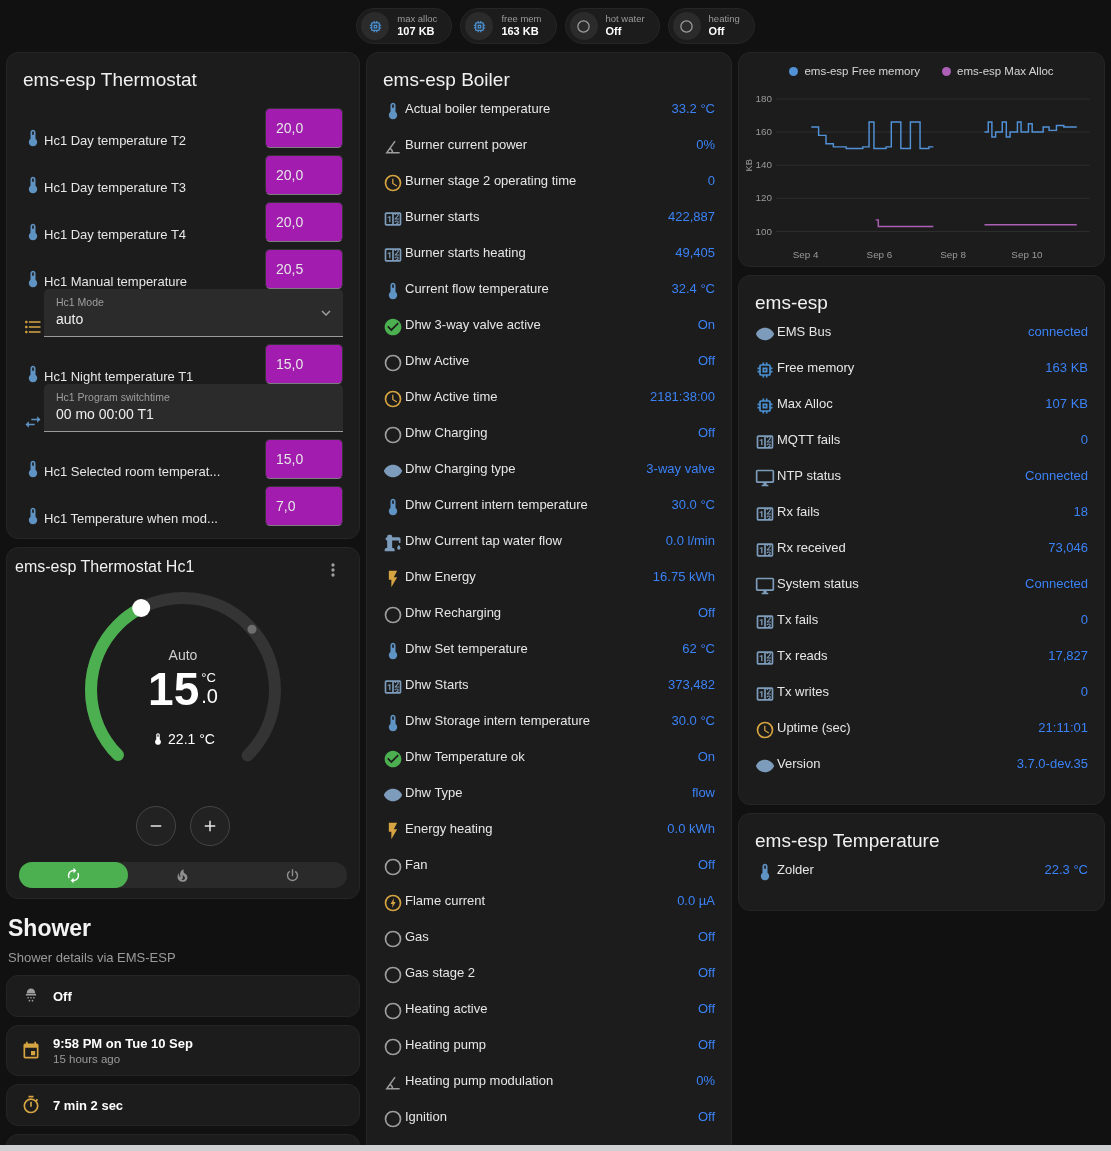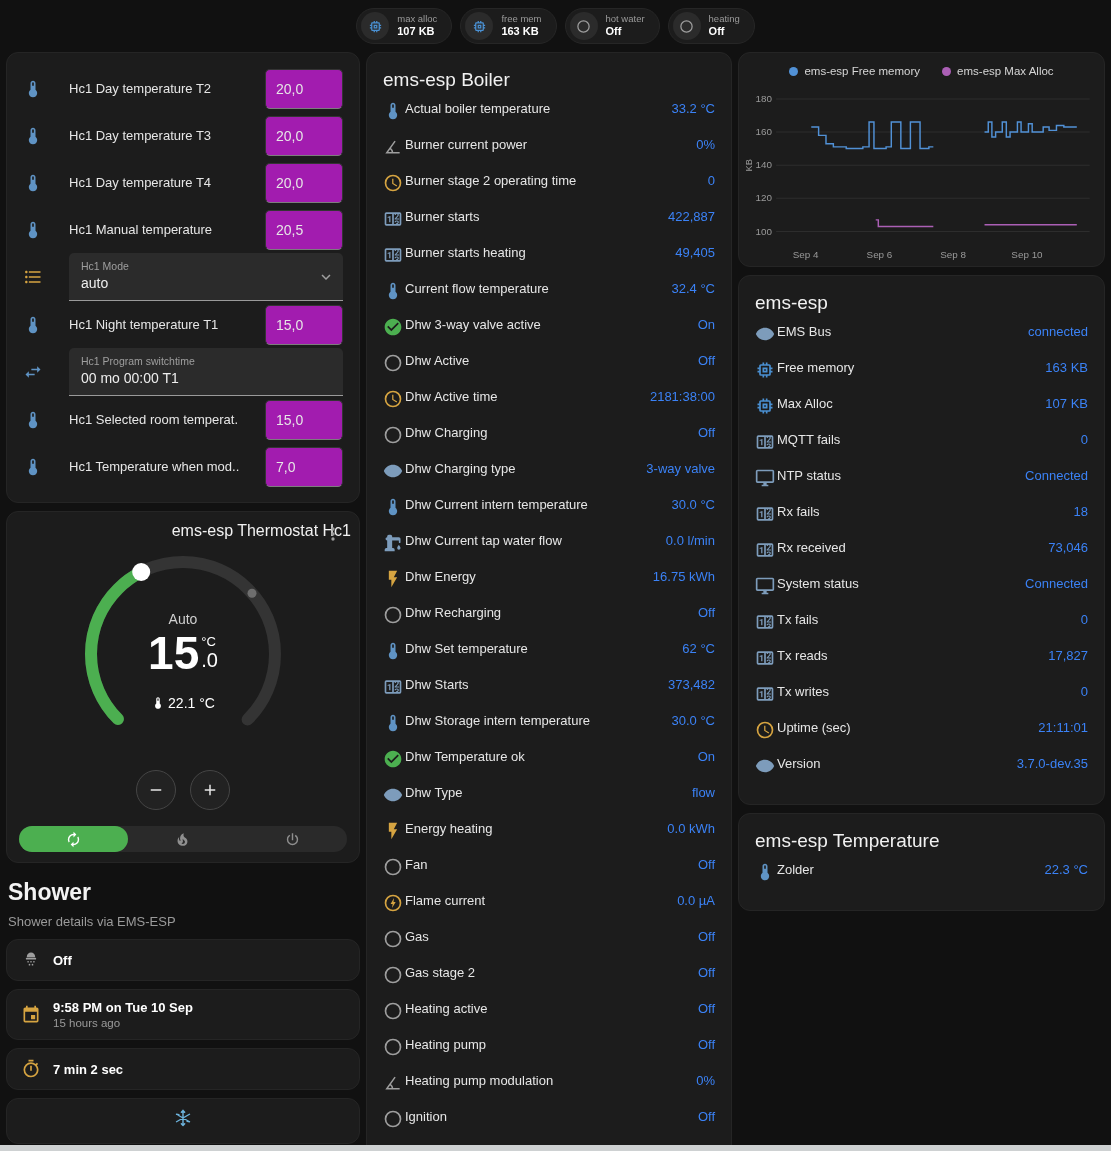--- a/index.html
+++ b/index.html
@@ -23,38 +23,38 @@
   .badge-value{font-size:11px;font-weight:bold;color:#fff}
 
   
   .cols{display:flex;gap:6px;padding:6px 6px 0;align-items:flex-start}
   .col{display:flex;flex-direction:column;gap:8px}
   .col-left{width:354px}.col-mid{width:366px}.col-right{width:367px}
   .card{background:#1c1c1c;border:1px solid #252525;border-radius:12px;padding:12px 16px;width:100%}
   .card-title{font-size:19px;font-weight:500;color:#f1f1f1;margin:4px 0 10px}
 
   
-  .trow{display:flex;align-items:center;min-height:47px;gap:26px}
+  .trow{display:flex;align-items:flex-end;min-height:47px;gap:1px}
   .tlabel{font-size:13px;flex:1;white-space:nowrap;overflow:hidden}
   .numbox{width:78px;height:40px;background:#a21caf;border:1px solid #343434;border-bottom:1px solid #7d7d7d;
           border-radius:5px;display:flex;align-items:center;padding:0 10px;font-size:14px;margin-left:auto}
   .fieldbox{flex:1;height:48px;background:#2b2b2b;border-radius:5px 5px 0 0;border-bottom:1px solid #9a9a9a;
             position:relative;padding:7px 12px}
   .floatlabel{display:block;font-size:10.5px;color:#9f9f9f}
   .selval{display:block;font-size:14px;margin-top:3px;color:#eee}
   .chev{position:absolute;right:8px;top:15px;width:18px;height:18px;color:#9f9f9f}
 
   
   .row{display:flex;align-items:flex-start;height:36px;gap:2px}
   .rlabel{font-size:13px;flex:1;white-space:nowrap;overflow:hidden}
   .rvalue{font-size:13px;color:#3b82f6;margin-left:auto;white-space:nowrap}
 
   
   .dial-card{padding:10px 8px 10px}
-  .dial-head{position:relative;text-align:right;height:26px}
+  .dial-head{position:relative;text-align:left;height:26px}
   .dial-title{font-size:16px;font-weight:500;color:#f1f1f1}
   .menu-dots{position:absolute;right:8px;top:2px;width:20px;height:20px;color:#9e9e9e}
   .dial-wrap{position:relative;width:222px;height:210px;margin:6px auto 0}
   .dial{width:222px;height:210px;display:block}
   .dial-track{fill:none;stroke:#343434;stroke-width:12;stroke-linecap:round}
   .dial-active{fill:none;stroke:#4caf50;stroke-width:12;stroke-linecap:round}
   .dial-handle{fill:#fff}
   .dial-marker{fill:#6e6e6e}
   .dial-mode{position:absolute;top:57px;left:0;right:0;text-align:center;color:#cfcfcf;font-size:14px}
   .dial-temp{position:absolute;top:76px;left:0;right:0;display:flex;justify-content:center;align-items:flex-start;color:#fff}
@@ -245,20 +245,21 @@
         <span class="badge-value">Off</span>
       </span>
     </div>
   </div>
 
 <div class="cols">
 
   <div class="col col-left">
 
     <section class="card">
+      <h2 class="card-title">ems-esp Thermostat</h2>
       <div>
 
           <div class="trow">
             <span class="islot" style="color: rgb(95, 147, 196);">
               <svg class="icon" viewBox="0 0 24 24">
                 <use href="#i-thermometer"></use>
               </svg>
             </span>
             <span class="tlabel">Hc1 Day temperature T2</span>
             <span class="numbox">

